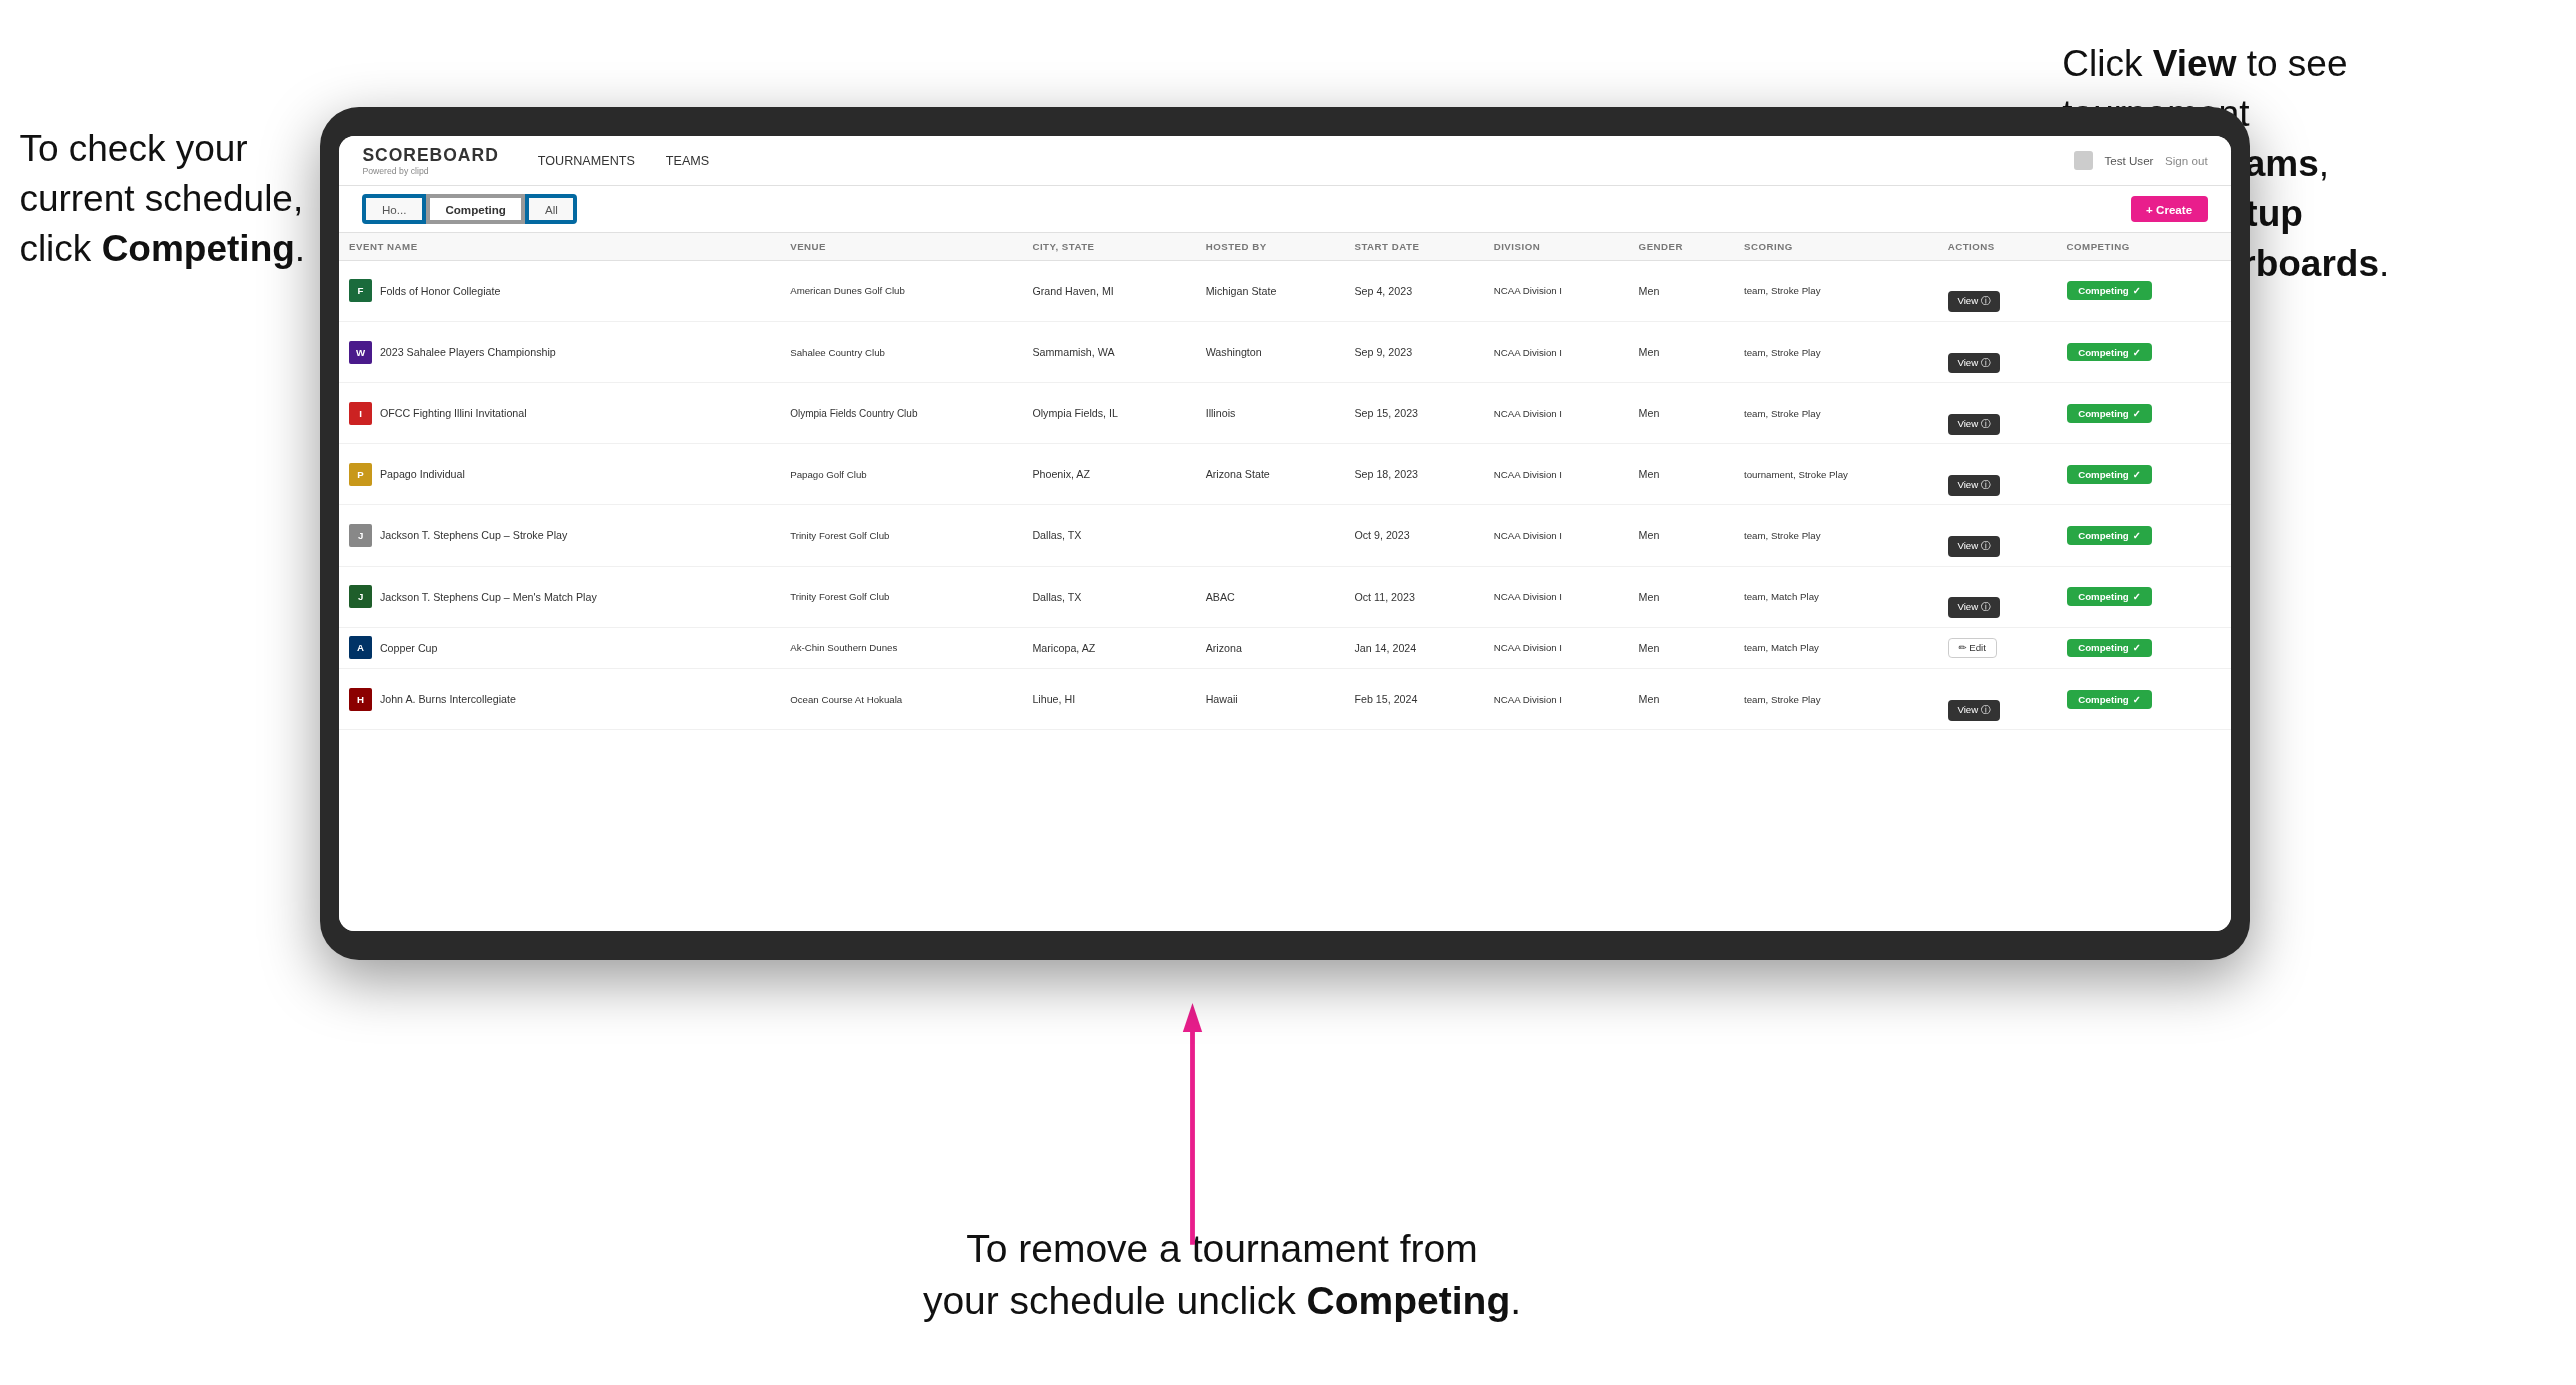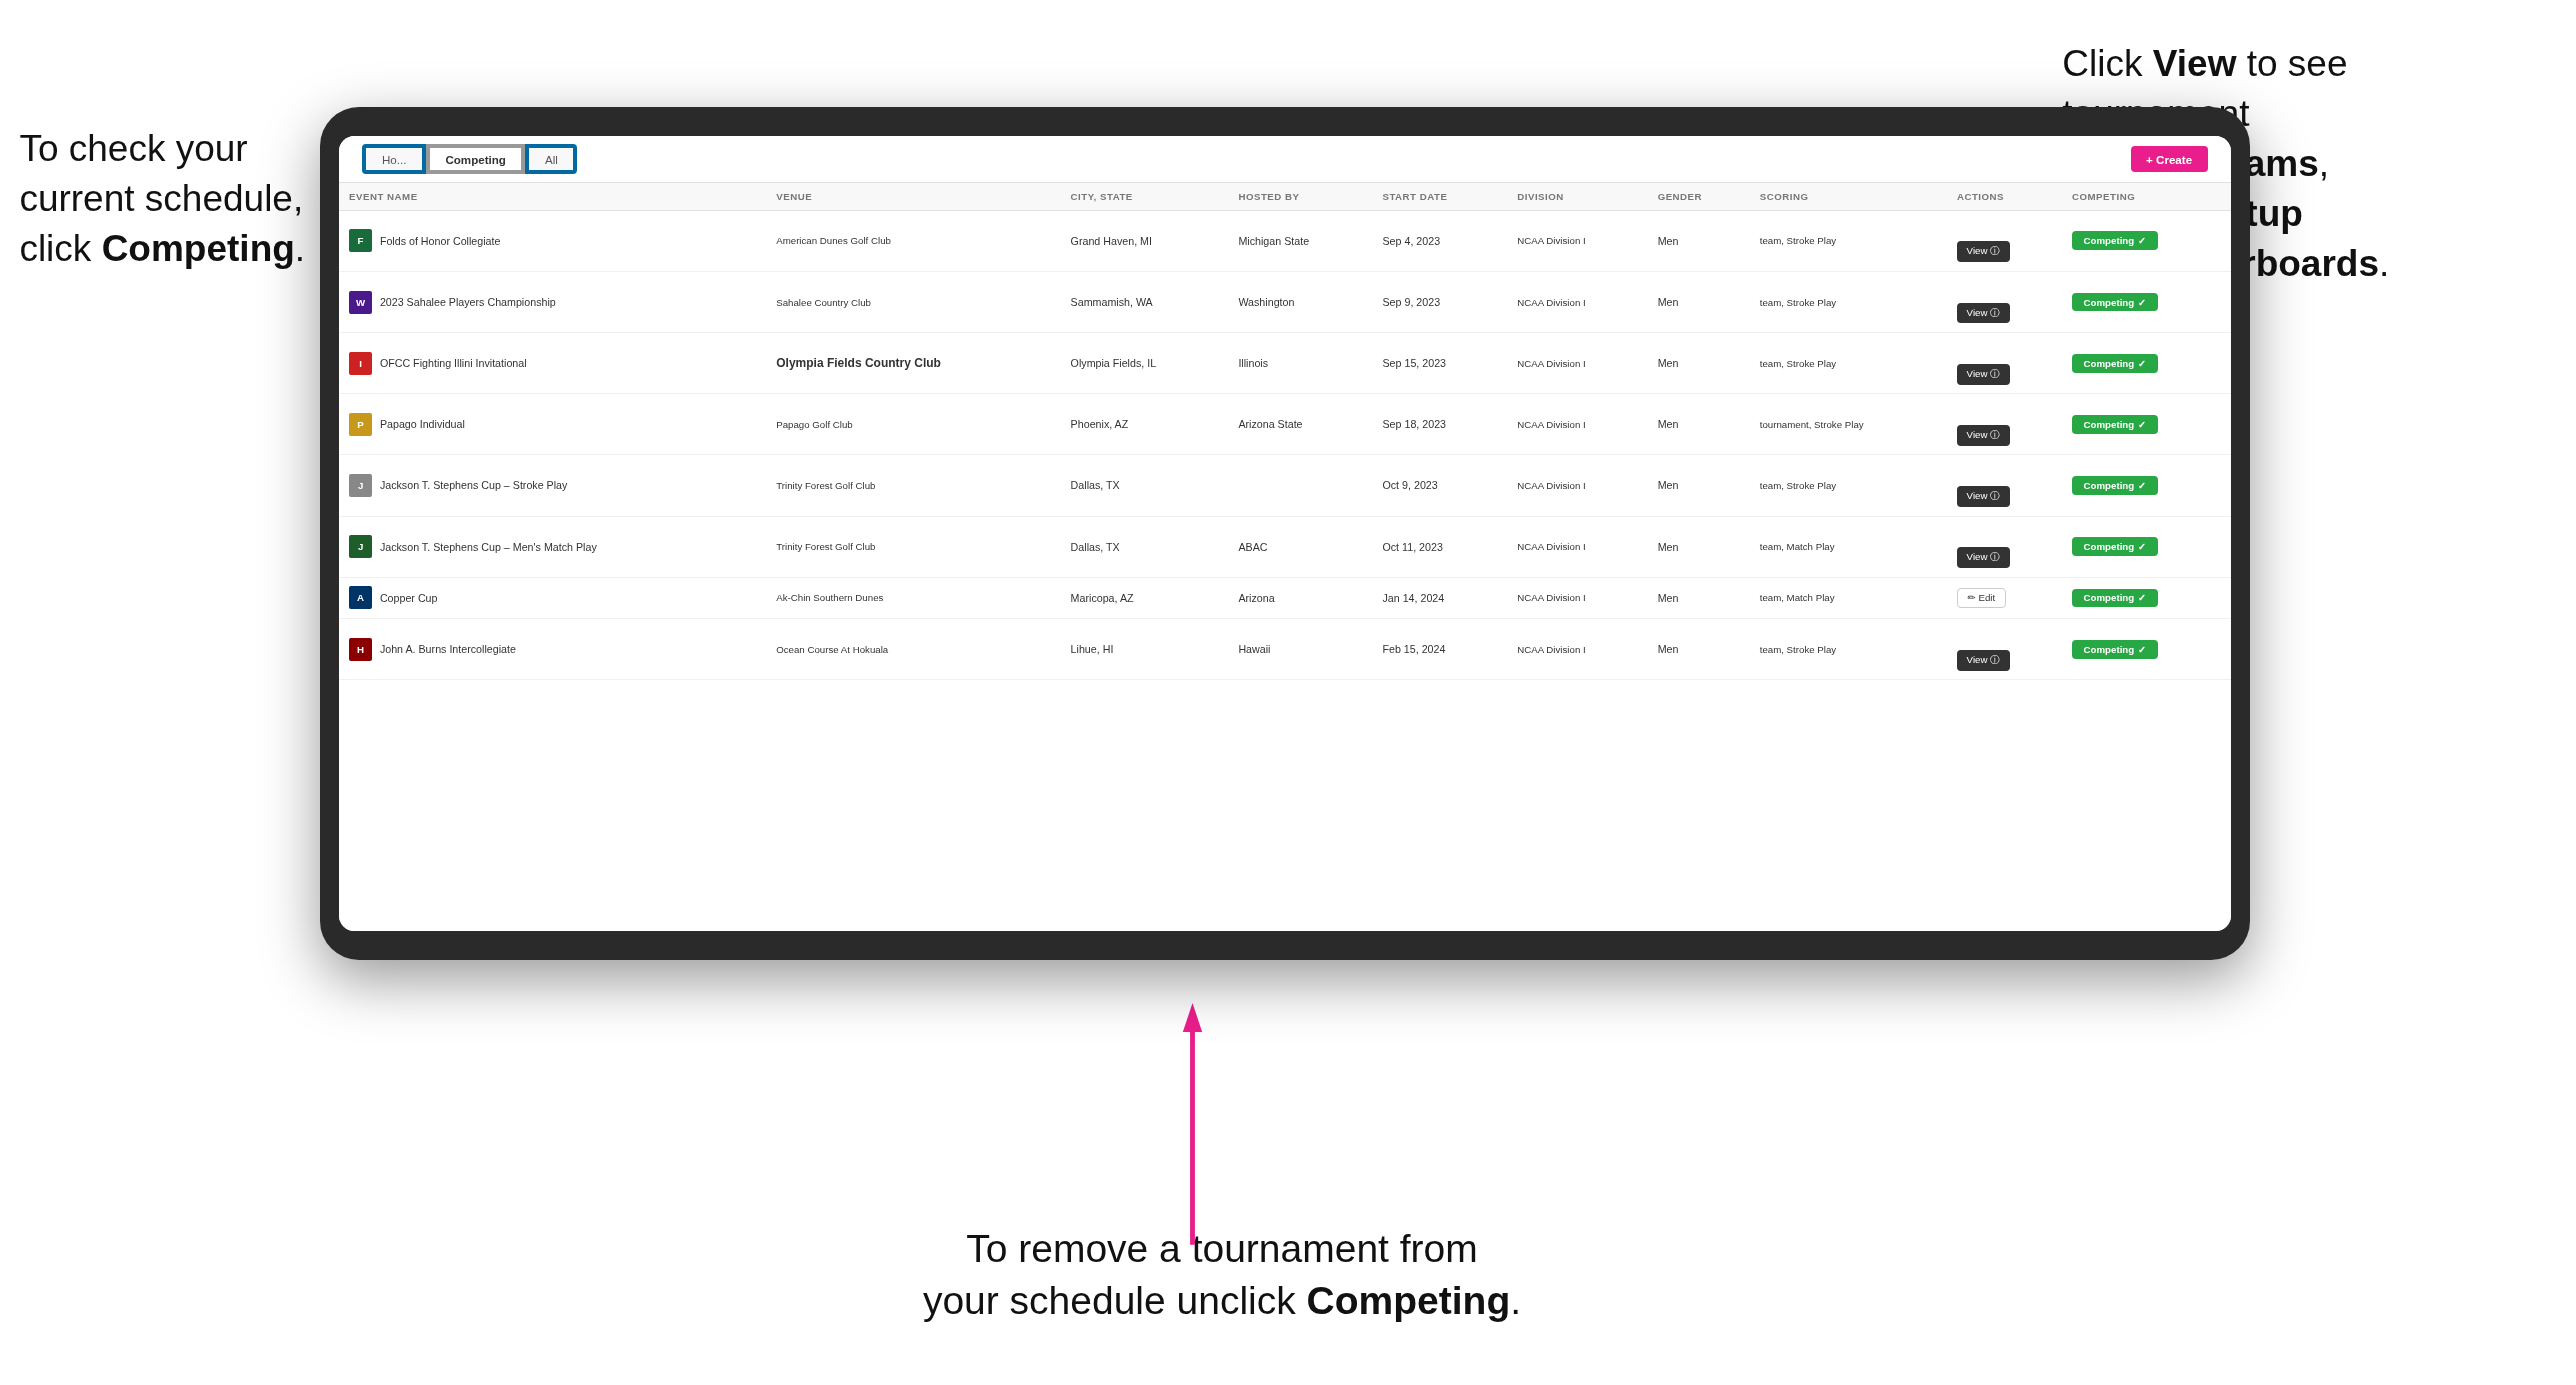--- a/index.html
+++ b/index.html
@@ -313,20 +313,35 @@
 </svg>
 
 <svg style="position:absolute;bottom:141px;left:1178px;width:29px;height:252px;" viewBox="0 0 30 260">
   <line x1="15" y1="260" x2="15" y2="30" stroke="#e91e8c" stroke-width="5"></line>
   <polygon points="5,40 15,10 25,40" fill="#e91e8c"></polygon>
 </svg>
 
 <div class="tablet-frame">
   <div class="tablet-screen">
 
+    <div class="nav-bar">
+      <div class="scoreboard-logo">
+        <span class="logo-title">SCOREBOARD</span>
+        <span class="logo-sub">Powered by clipd</span>
+      </div>
+      <div class="nav-links">
+        <a class="nav-link">TOURNAMENTS</a>
+        <a class="nav-link">TEAMS</a>
+      </div>
+      <div class="nav-right">
+        <div class="user-icon-small"></div>
+        <span>Test User</span>
+        <span style="color:#888;cursor:pointer;">Sign out</span>
+      </div>
+    </div>
 
     <div class="filter-bar">
       <div class="filter-tabs">
         <button class="filter-tab">Ho...</button>
         <button class="filter-tab active">Competing</button>
         <button class="filter-tab">All</button>
       </div>
       <button class="create-btn">+ Create</button>
     </div>
 
@@ -381,21 +396,21 @@
               <td class="actions-cell"><button class="view-btn">View ⓘ</button></td>
               <td class="competing-cell"><button class="competing-btn">Competing </button></td>
             </tr>
             <tr>
               <td>
     <div class="event-name-cell">
       <div class="team-logo logo-red">I</div>
       <span>OFCC Fighting Illini Invitational</span>
     </div>
               </td>
-              <td style="font-size: 12px; font-weight: bold;">Olympia Fields Country Club</td>
+              <td style="font-size: 10px;">Olympia Fields Country Club</td>
               <td>Olympia Fields, IL</td>
               <td>Illinois</td>
               <td>Sep 15, 2023</td>
               <td style="font-size: 9.7px;">NCAA Division I</td>
               <td>Men</td>
               <td style="font-size: 9.7px;">team, Stroke Play</td>
               <td class="actions-cell"><button class="view-btn">View ⓘ</button></td>
               <td class="competing-cell"><button class="competing-btn">Competing </button></td>
             </tr>
             <tr>

